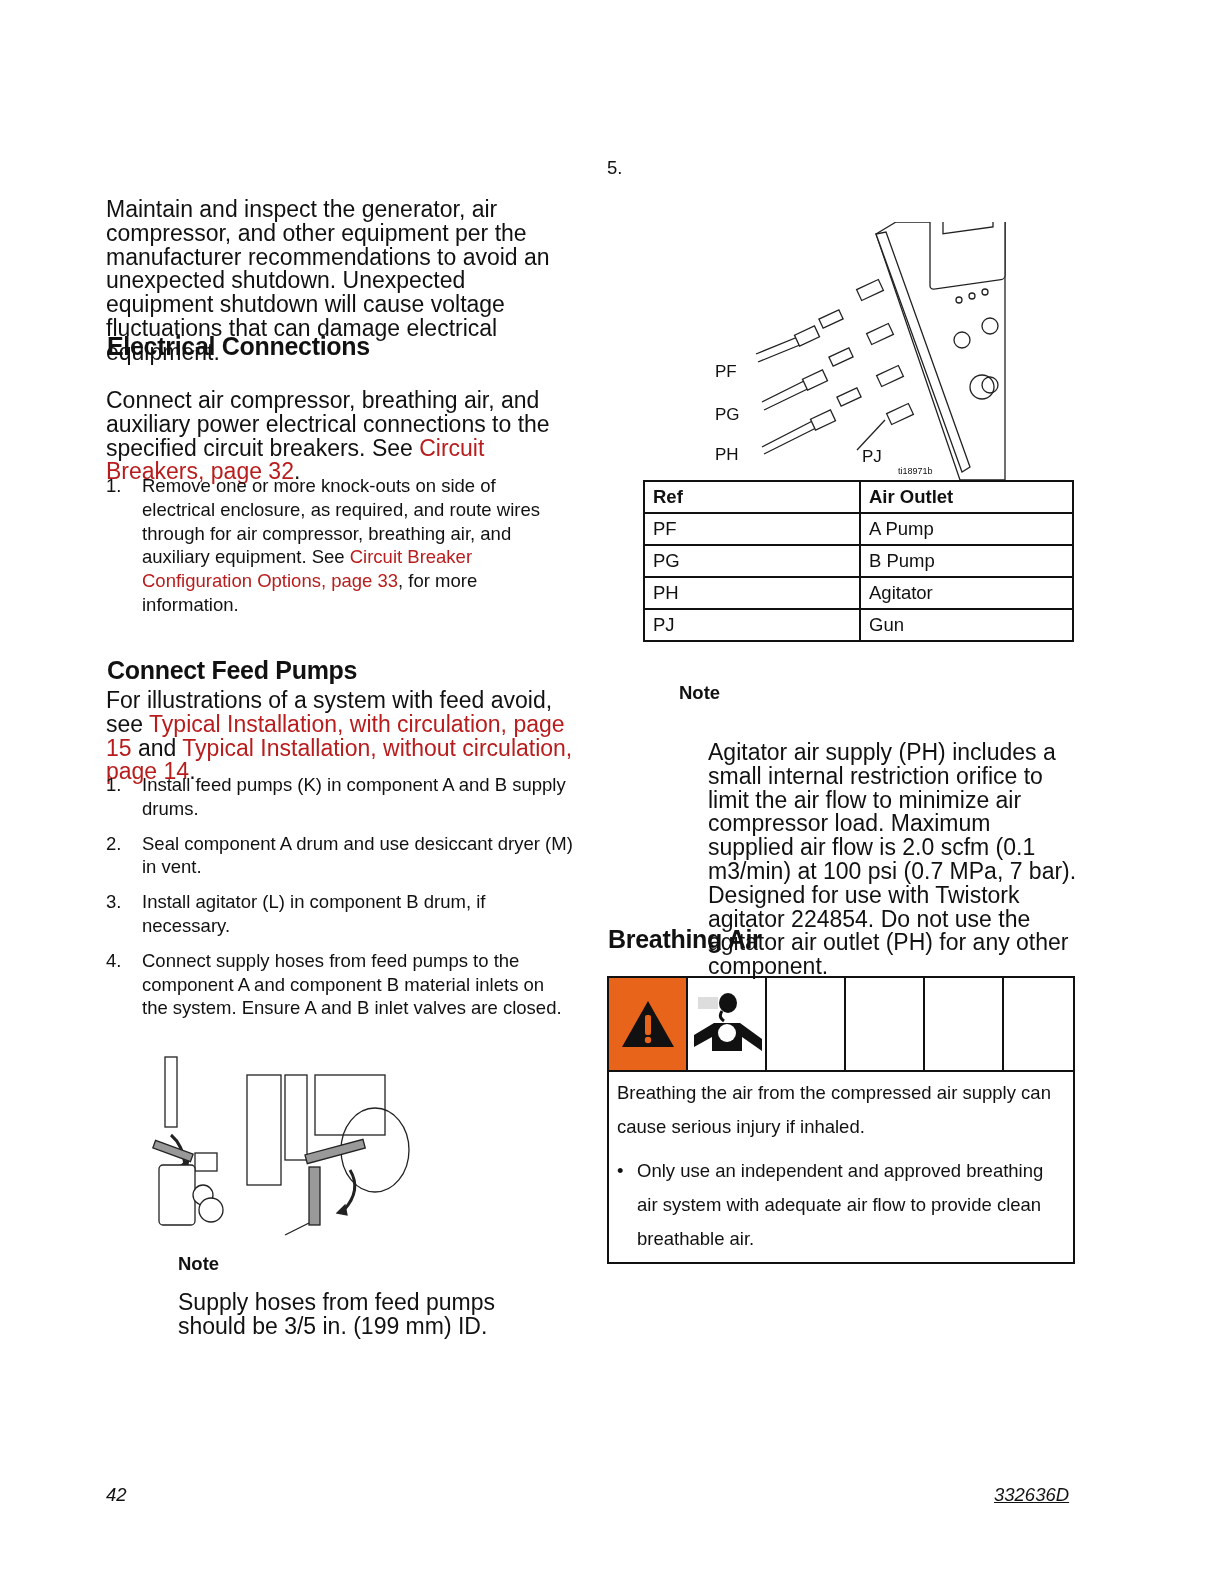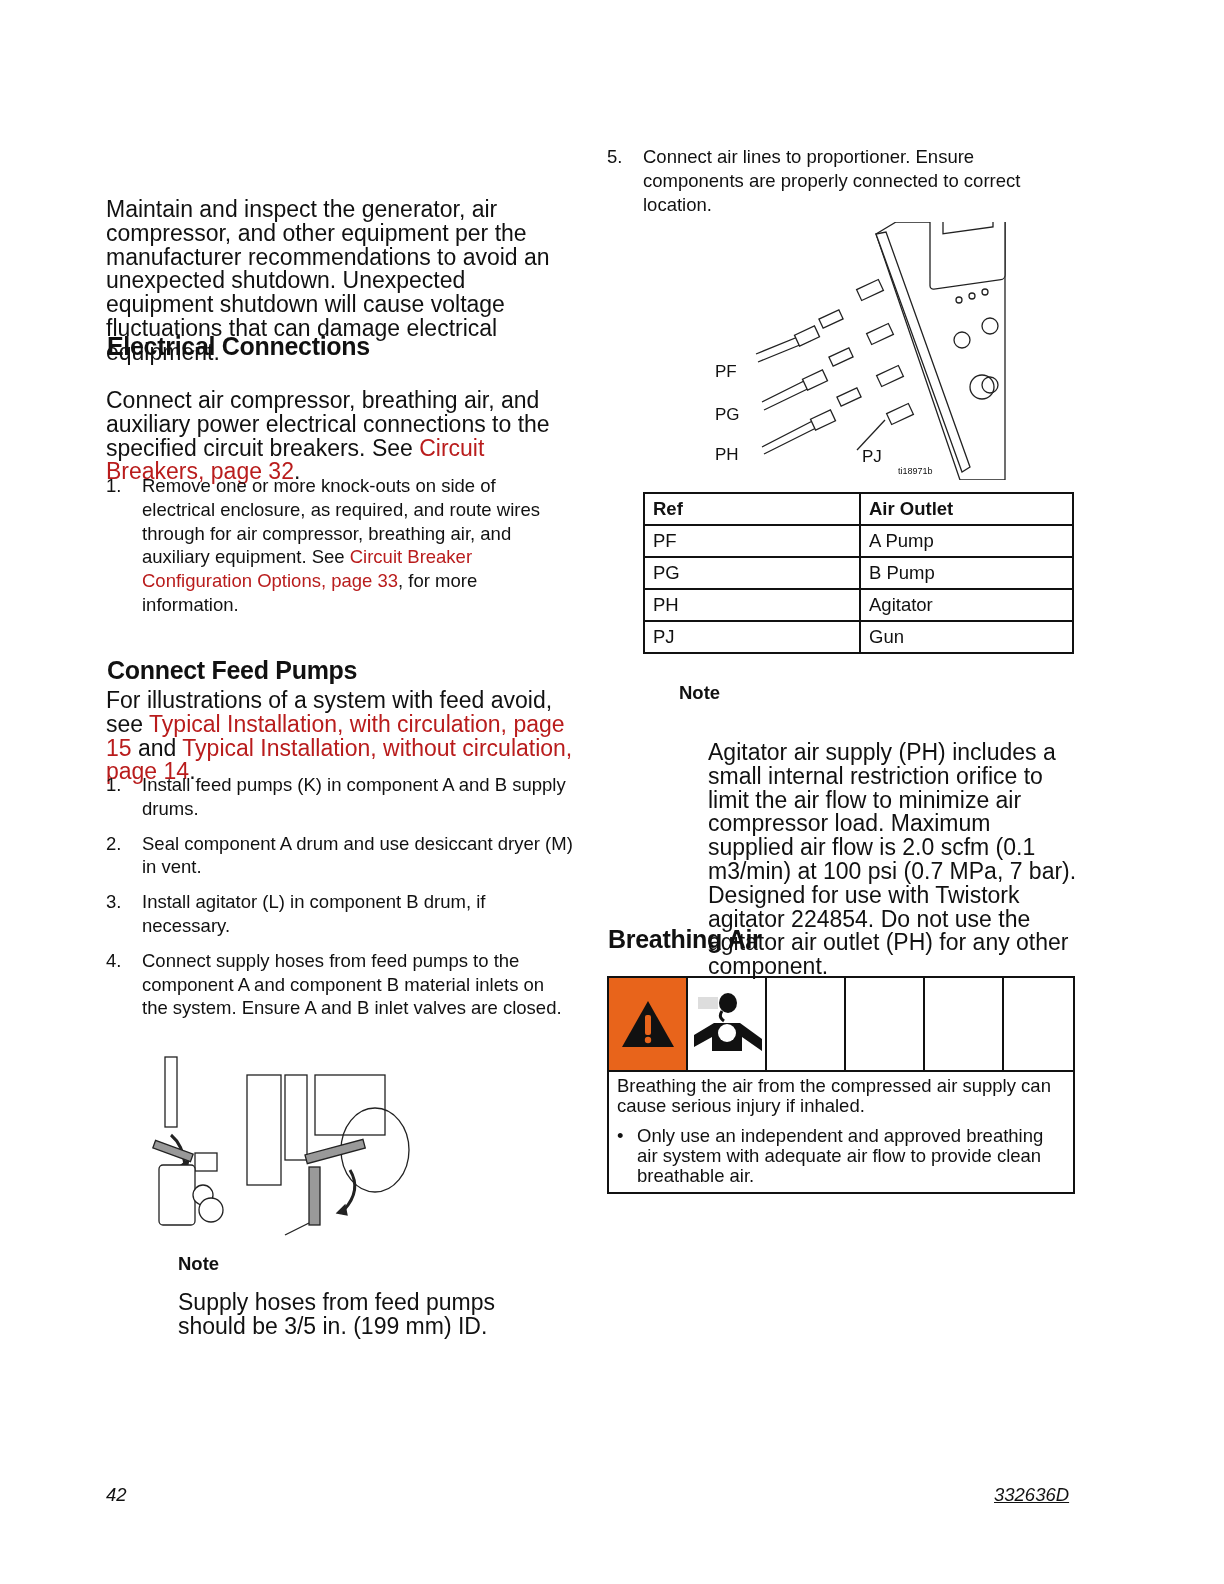--- a/index.html
+++ b/index.html
@@ -16,21 +16,21 @@
     .ol li .num { position: absolute; left: 0; top: 0; }
     .note-title { font-weight: bold; font-size: 18.5px; }
     table.ref { border-collapse: collapse; width: 431px; font-size: 18.5px; }
     table.ref td { border: 2px solid #111; height: 30px; padding: 0 0 0 8px; }
     table.ref tr.hdr td { font-weight: bold; }
     .warn-box { border: 2px solid #111; width: 464px; }
     .icons-row { display: flex; height: 92px; border-bottom: 2px solid #111; }
     .icon-cell { width: 77px; border-right: 2px solid #111; display: flex; align-items: center; justify-content: center; }
     .icon-cell:last-child { border-right: none; flex: 1; }
     .icon-cell.orange { background: #e8641b; }
-    .warn-text { padding: 4px 8px 6px 8px; font-size: 18.5px; line-height: 20px; }
+    .warn-text { padding: 4px 8px 6px 8px; font-size: 18.5px; line-height: 34px; }
     .bullet { position: relative; padding-left: 20px; margin-top: 10px; }
     .bullet .dot { position: absolute; left: 0; top: 0; }
     .footer { font-style: italic; font-size: 18.5px; }
   </style>
 </head>
 <body>
 
 <p class="p abs" style="left:106px; top:198px; width:470px;">Maintain and inspect the generator, air compressor, and other equipment per the manufacturer recommendations to avoid an unexpected shutdown. Unexpected equipment shutdown will cause voltage fluctuations that can damage electrical equipment.</p>
 
 <h2 class="abs" style="left:107px; top:332px;">Electrical Connections</h2>
@@ -74,21 +74,21 @@
     <polygon points="192,158 200,150 202,160" fill="#222"></polygon>
     <line x1="140" y1="180" x2="164" y2="168"></line>
   </svg>
 </div>
 
 <div class="abs note-title" style="left:178px; top:1253px;">Note</div>
 <p class="p abs" style="left:178px; top:1291px; width:360px;">Supply hoses from feed pumps should be 3/5 in. (199 mm) ID.</p>
 
 <div class="abs" style="left:607px; top:145px; width:460px;">
   <div class="ol">
-      <li style="list-style:none; position:relative; padding-left:36px; font-size:18.5px; line-height:23.8px;"><span class="num" style="position:absolute;left:0;top:0;">5.</span><span>Connect air lines to proportioner. Ensure components are properly connected to correct location.</span></li>
+      <li style="list-style:none; position:relative; padding-left:36px; font-size:18.5px; line-height:23.8px;"><span class="num" style="position:absolute;left:0;top:0;">5.</span></li>
     </div>
 </div>
 
 <div class="abs" style="left:700px; top:222px; width:310px; height:258px;">
   <svg width="310" height="258" viewBox="0 0 310 258" fill="none" stroke="#222" stroke-width="1.3">
 
     <path d="M176 12 L196 0 L305 0 L305 258 L260 258 Z" fill="#fff"></path>
     <rect x="230" y="15" width="75" height="85" rx="4" transform="skewY(-8)" fill="#fff"></rect>
     <rect x="243" y="28" width="50" height="18" transform="skewY(-8)"></rect>
     <circle cx="259" cy="78" r="3"></circle>
@@ -118,21 +118,21 @@
     <rect x="112" y="192" width="22" height="12" transform="rotate(-25 123 198)" fill="#fff"></rect>
     <line x1="157" y1="228" x2="185" y2="198"></line>
   </svg>
   <span class="abs" style="left:15px; top:140px; font-size:17px;">PF</span>
   <span class="abs" style="left:15px; top:183px; font-size:17px;">PG</span>
   <span class="abs" style="left:15px; top:223px; font-size:17px;">PH</span>
   <span class="abs" style="left:162px; top:225px; font-size:17px;">PJ</span>
   <span class="abs" style="left:198px; top:244px; font-size:9px;">ti18971b</span>
 </div>
 
-<table class="ref abs" style="left:643px; top:492px;">
+<table class="ref abs" style="left:643px; top:480px;">
   <tbody>
       <tr class="hdr">
     <td style="width:206px;">Ref</td>
     <td>Air Outlet</td>
   </tr>
   <tr>
         <td>PF</td>
         <td>A Pump</td>
       </tr>
   <tr>

